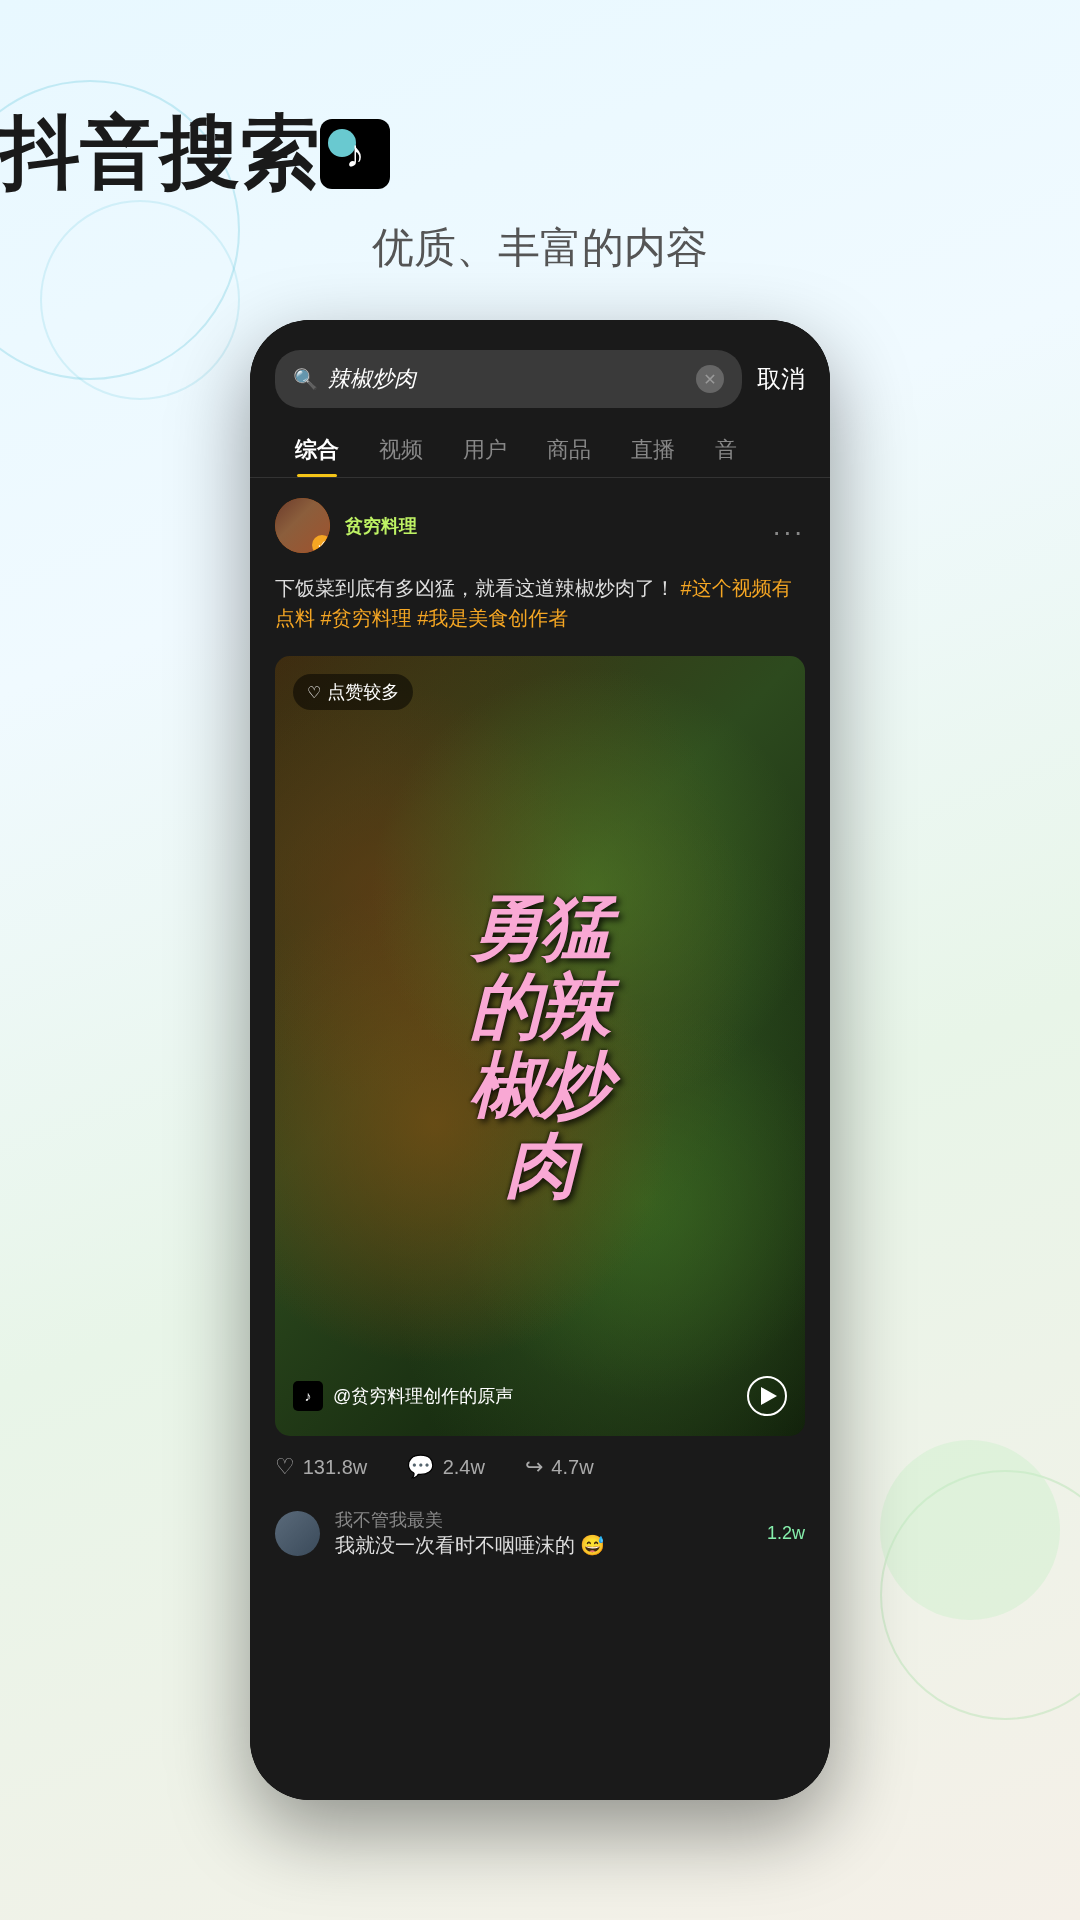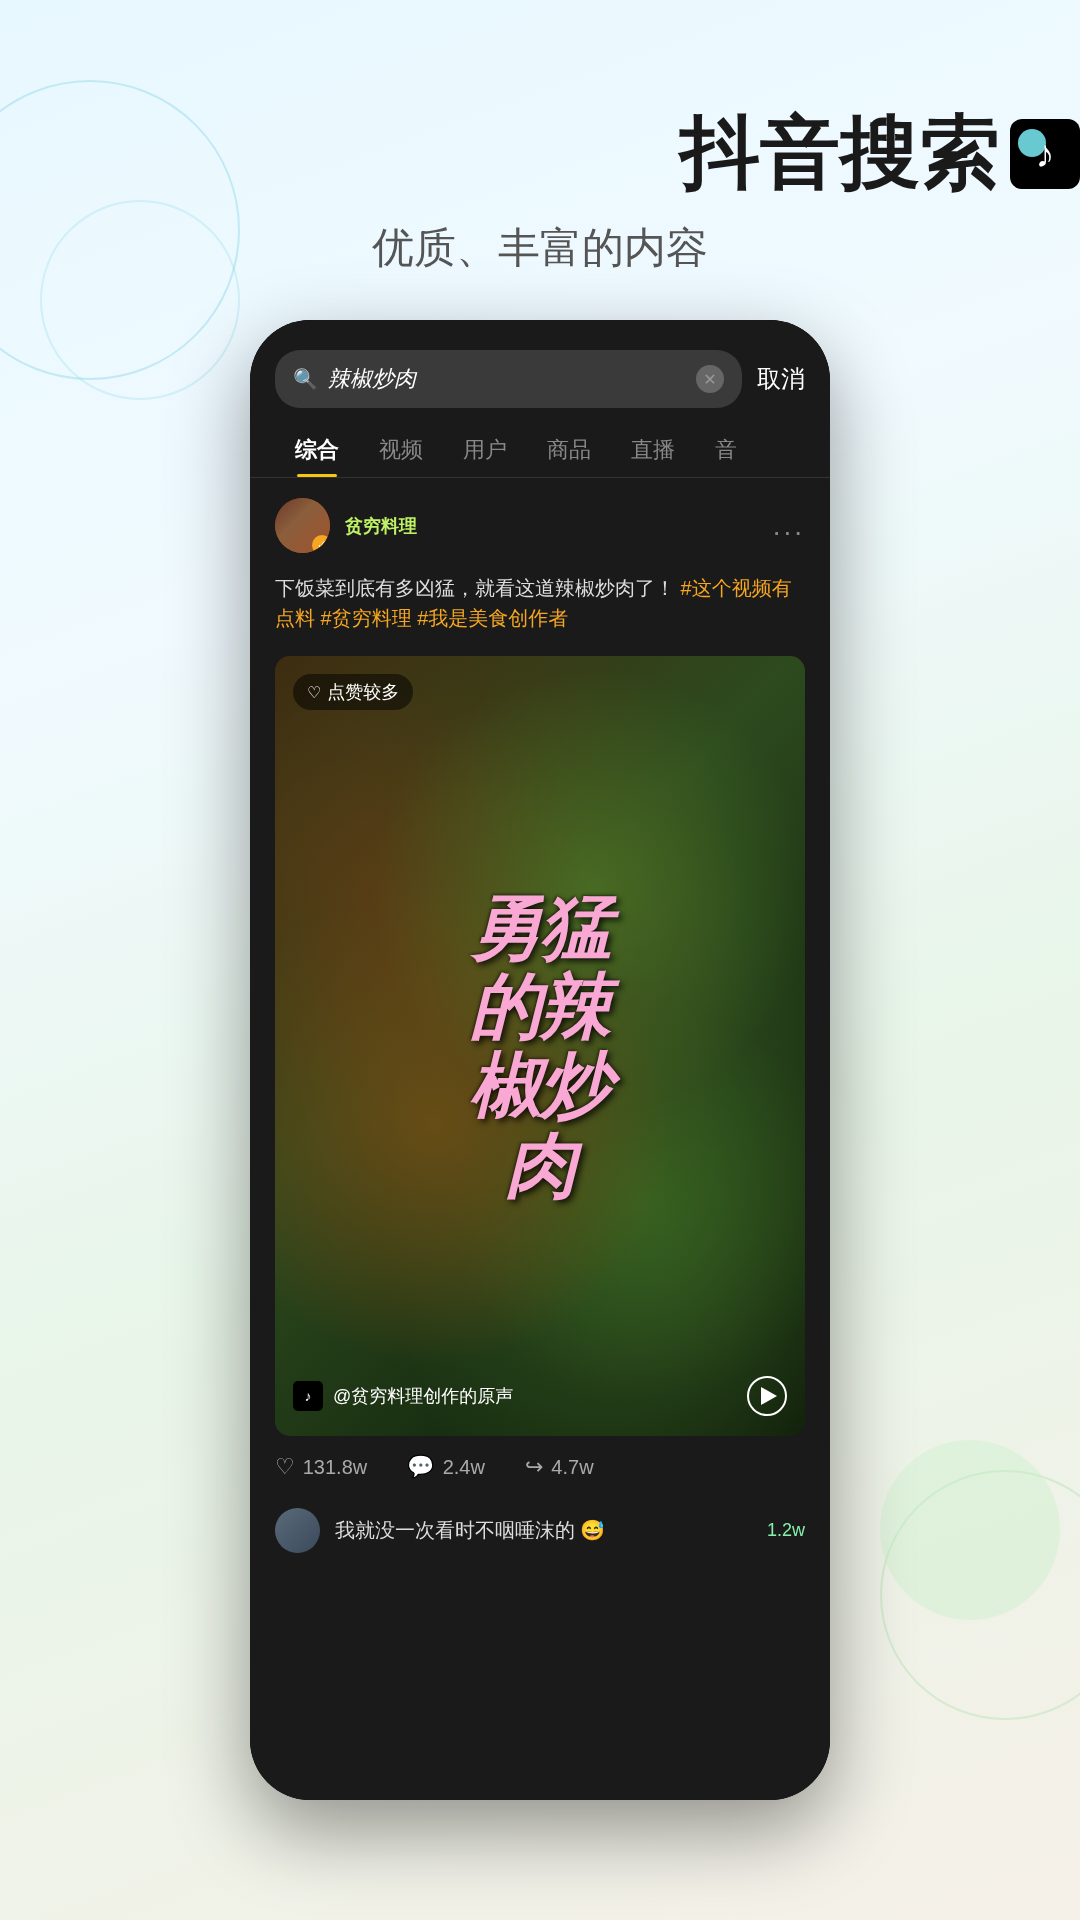--- a/index.html
+++ b/index.html
@@ -49,22 +49,21 @@
       padding-bottom: 40px;
       position: relative;
       z-index: 2;
     }
     .header-title {
       font-size: 80px;
       font-weight: 900;
       color: #1a1a1a;
       display: flex;
       align-items: center;
-      justify-content: flex-end;
-      gap: 10px;
+      justify-content: flex-start;
     }
     .tiktok-logo {
       width: 70px; height: 70px;
       background: #000;
       border-radius: 12px;
       display: inline-flex;
       align-items: center;
       justify-content: center;
       color: white;
       font-size: 36px;
@@ -506,20 +505,21 @@
         </div>
         <div class="engagement-item">
           <span class="eng-icon">↪</span>
           <span>4.7w</span>
         </div>
       </div>
 
       <div class="comment-row">
         <div class="comment-avatar"></div>
         <div class="comment-content">
+          <div class="comment-name">我不管我最美</div>
           <div class="comment-text">我就没一次看时不咽唾沫的 😅</div>
         </div>
         <span class="comment-count">1.2w</span>
       </div>
 
     </div>
   </div>
 </div>
 
 </body></html>

